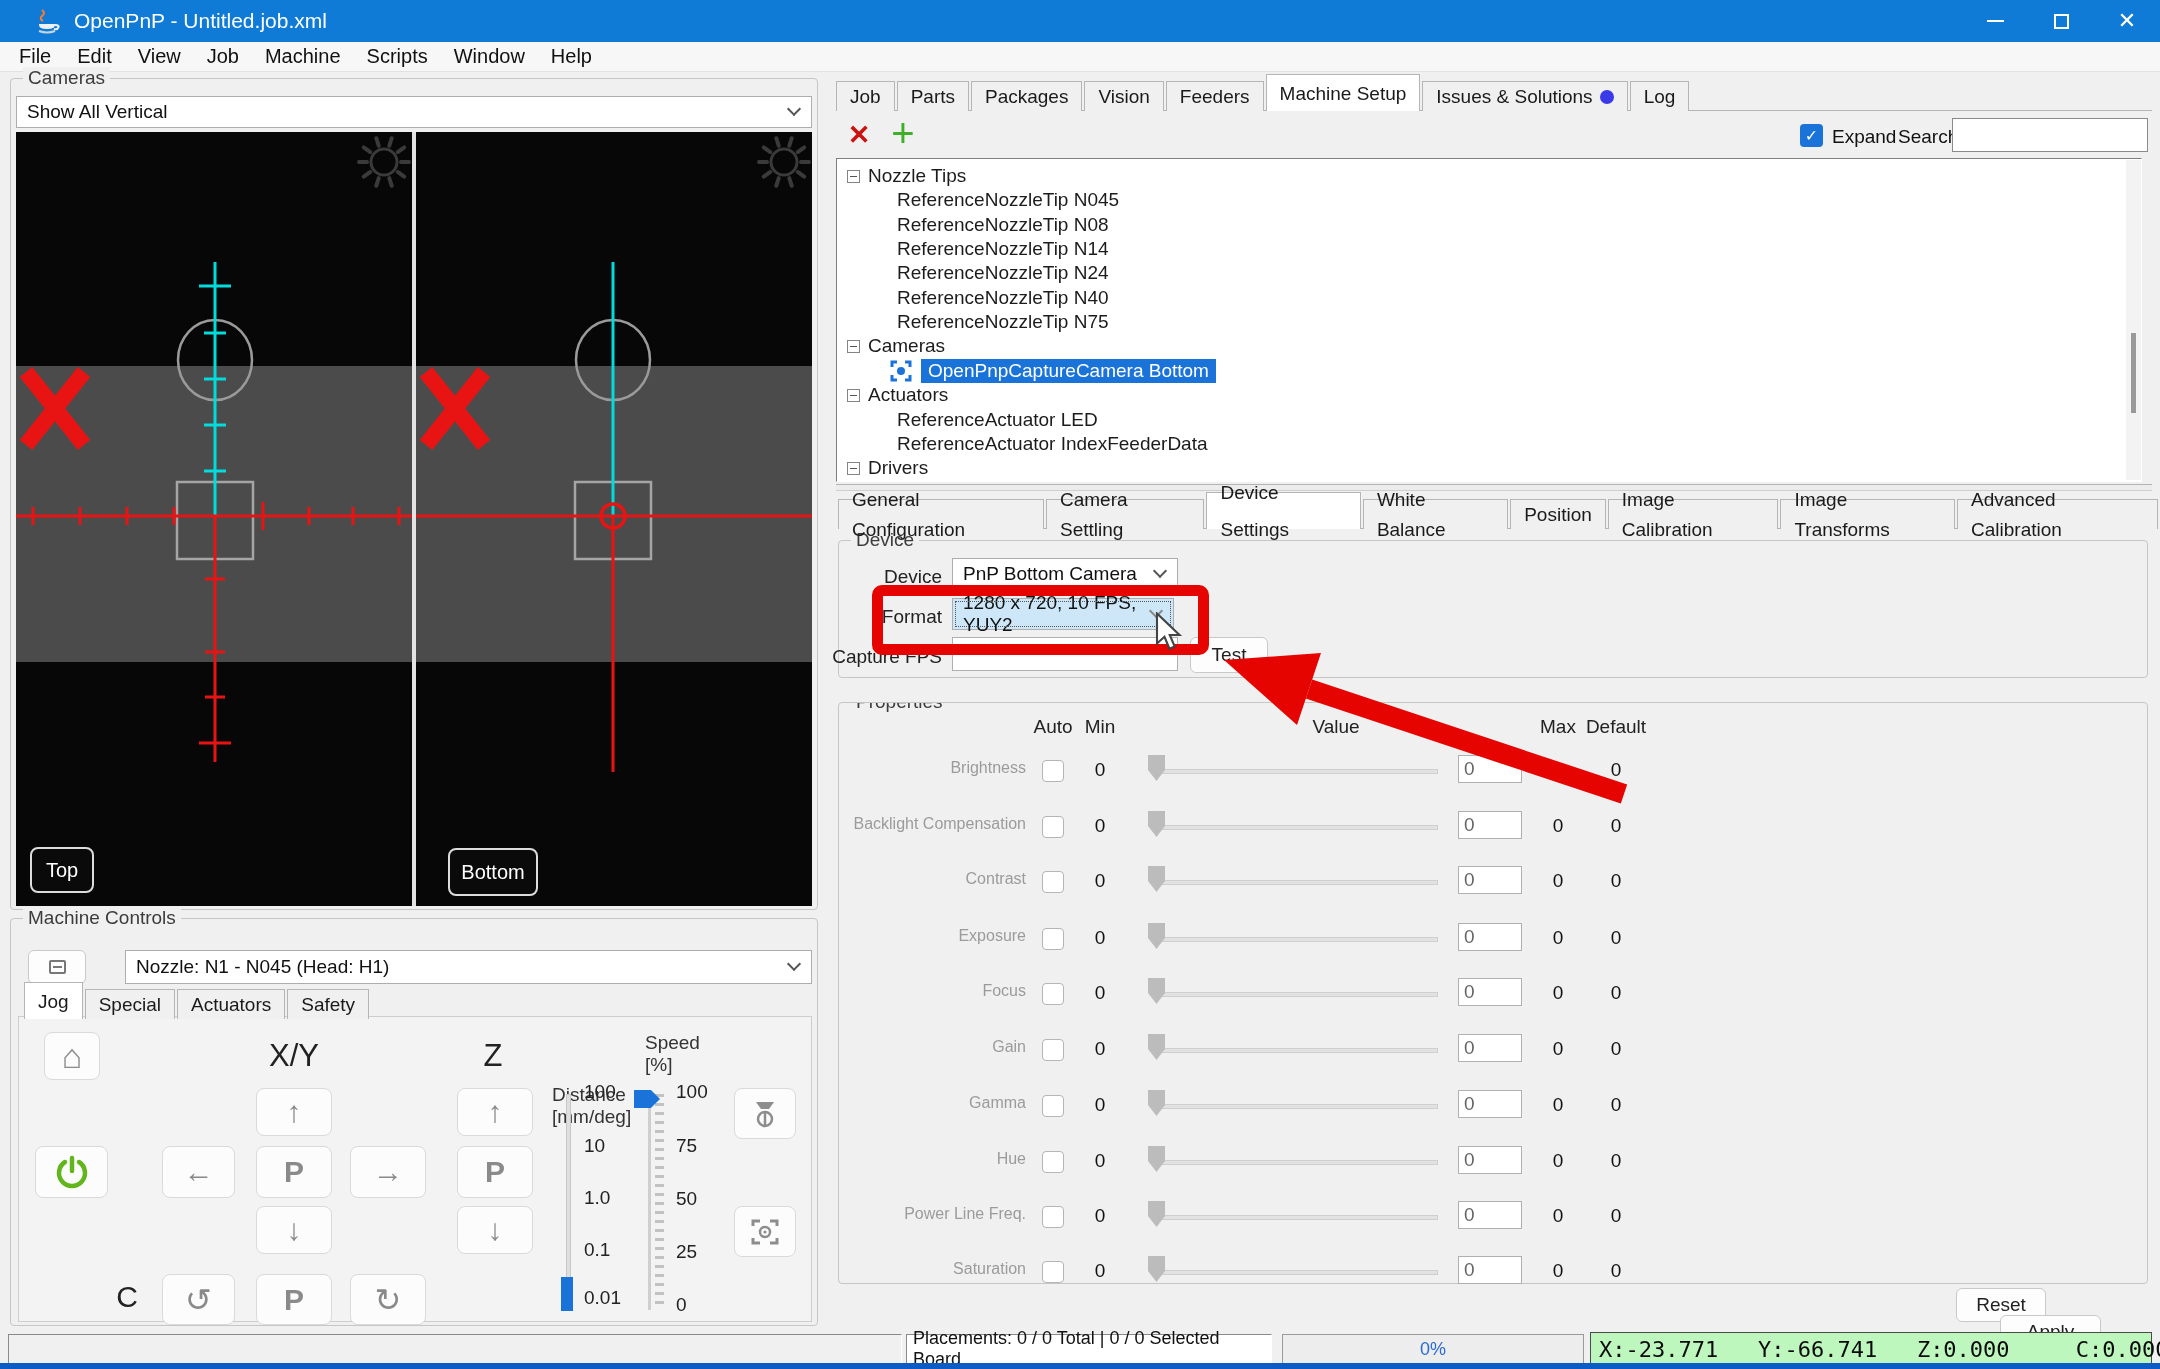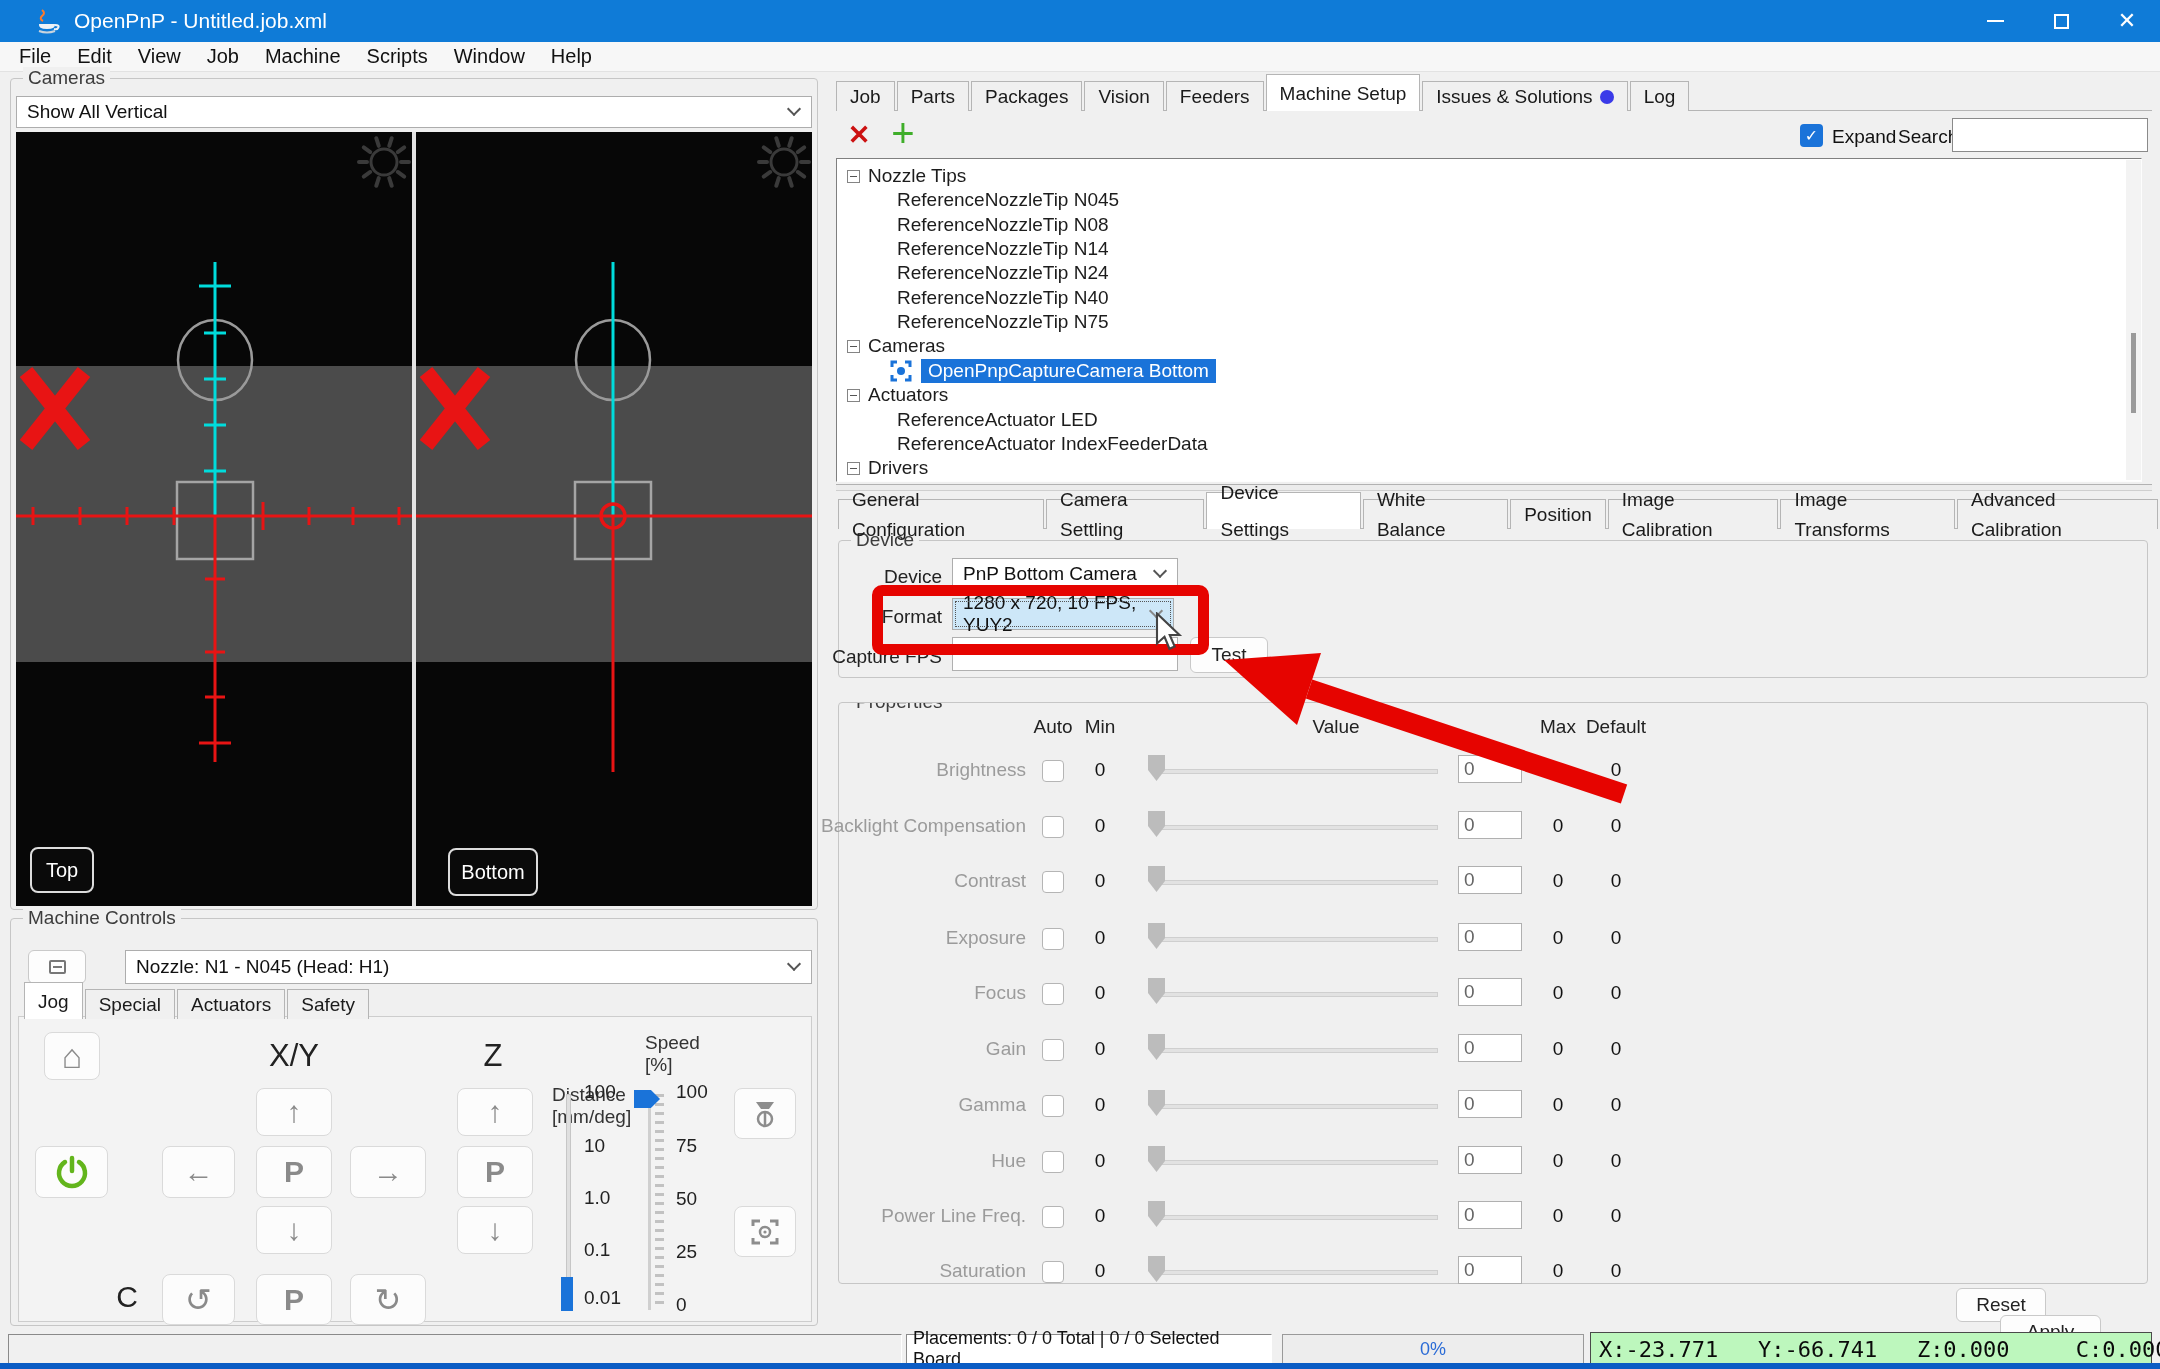--- a/index.html
+++ b/index.html
@@ -61,21 +61,21 @@
   .tree-thumb { left:2131px; top:333px; width:5px; height:80px; background:#9a9a9a; }
   .splitter { left:836px; top:484px; width:1316px; height:7px; background:#ececec; border-top:1px solid #b2b2b2; border-bottom:1px solid #cfcfcf; }
 
   
   .dev-label { position:absolute; text-align:right; font-size:19px; color:#222; }
   .btn { position:absolute; background:#fdfdfd; border:1px solid #c9c9c9; border-radius:6px; font-size:19px; color:#222; display:flex; align-items:center; justify-content:center; }
   .field { position:absolute; background:#fff; border:1px solid #b0b0b0; }
 
   
   .prop-header { position:absolute; top:716px; text-align:center; font-size:19px; color:#222; }
-  .prop-label { position:absolute; text-align:right; font-size:19px; color:#9b9b9b; white-space:nowrap; }
+  .prop-label { position:absolute; text-align:right; font-size:16px; color:#9b9b9b; white-space:nowrap; }
   .prop-checkbox { position:absolute; width:22px; height:22px; border:1px solid #b5b5b5; border-radius:4px; background:#fff; }
   .prop-num { position:absolute; text-align:center; font-size:19px; color:#111; }
   .prop-track { position:absolute; height:5px; background:#e2e2e2; border:1px solid #cfcfcf; }
   .prop-thumb { position:absolute; width:17px; height:26px; background:#bcbcbc; clip-path:polygon(0 0,100% 0,100% 58%,50% 100%,0 58%); }
   .prop-field { position:absolute; background:#fff; border:1px solid #b0b0b0; font-size:19px; color:#666; padding:2px 5px; }
 
   
   .jbtn { position:absolute; background:#fcfcfc; border:1px solid #dadada; border-radius:8px; display:flex; align-items:center; justify-content:center; color:#8a8a8a; font-size:30px; }
   .jhdr { position:absolute; font-size:31px; color:#222; text-align:center; }
   .jsub { position:absolute; font-size:19px; color:#333; line-height:22px; }

